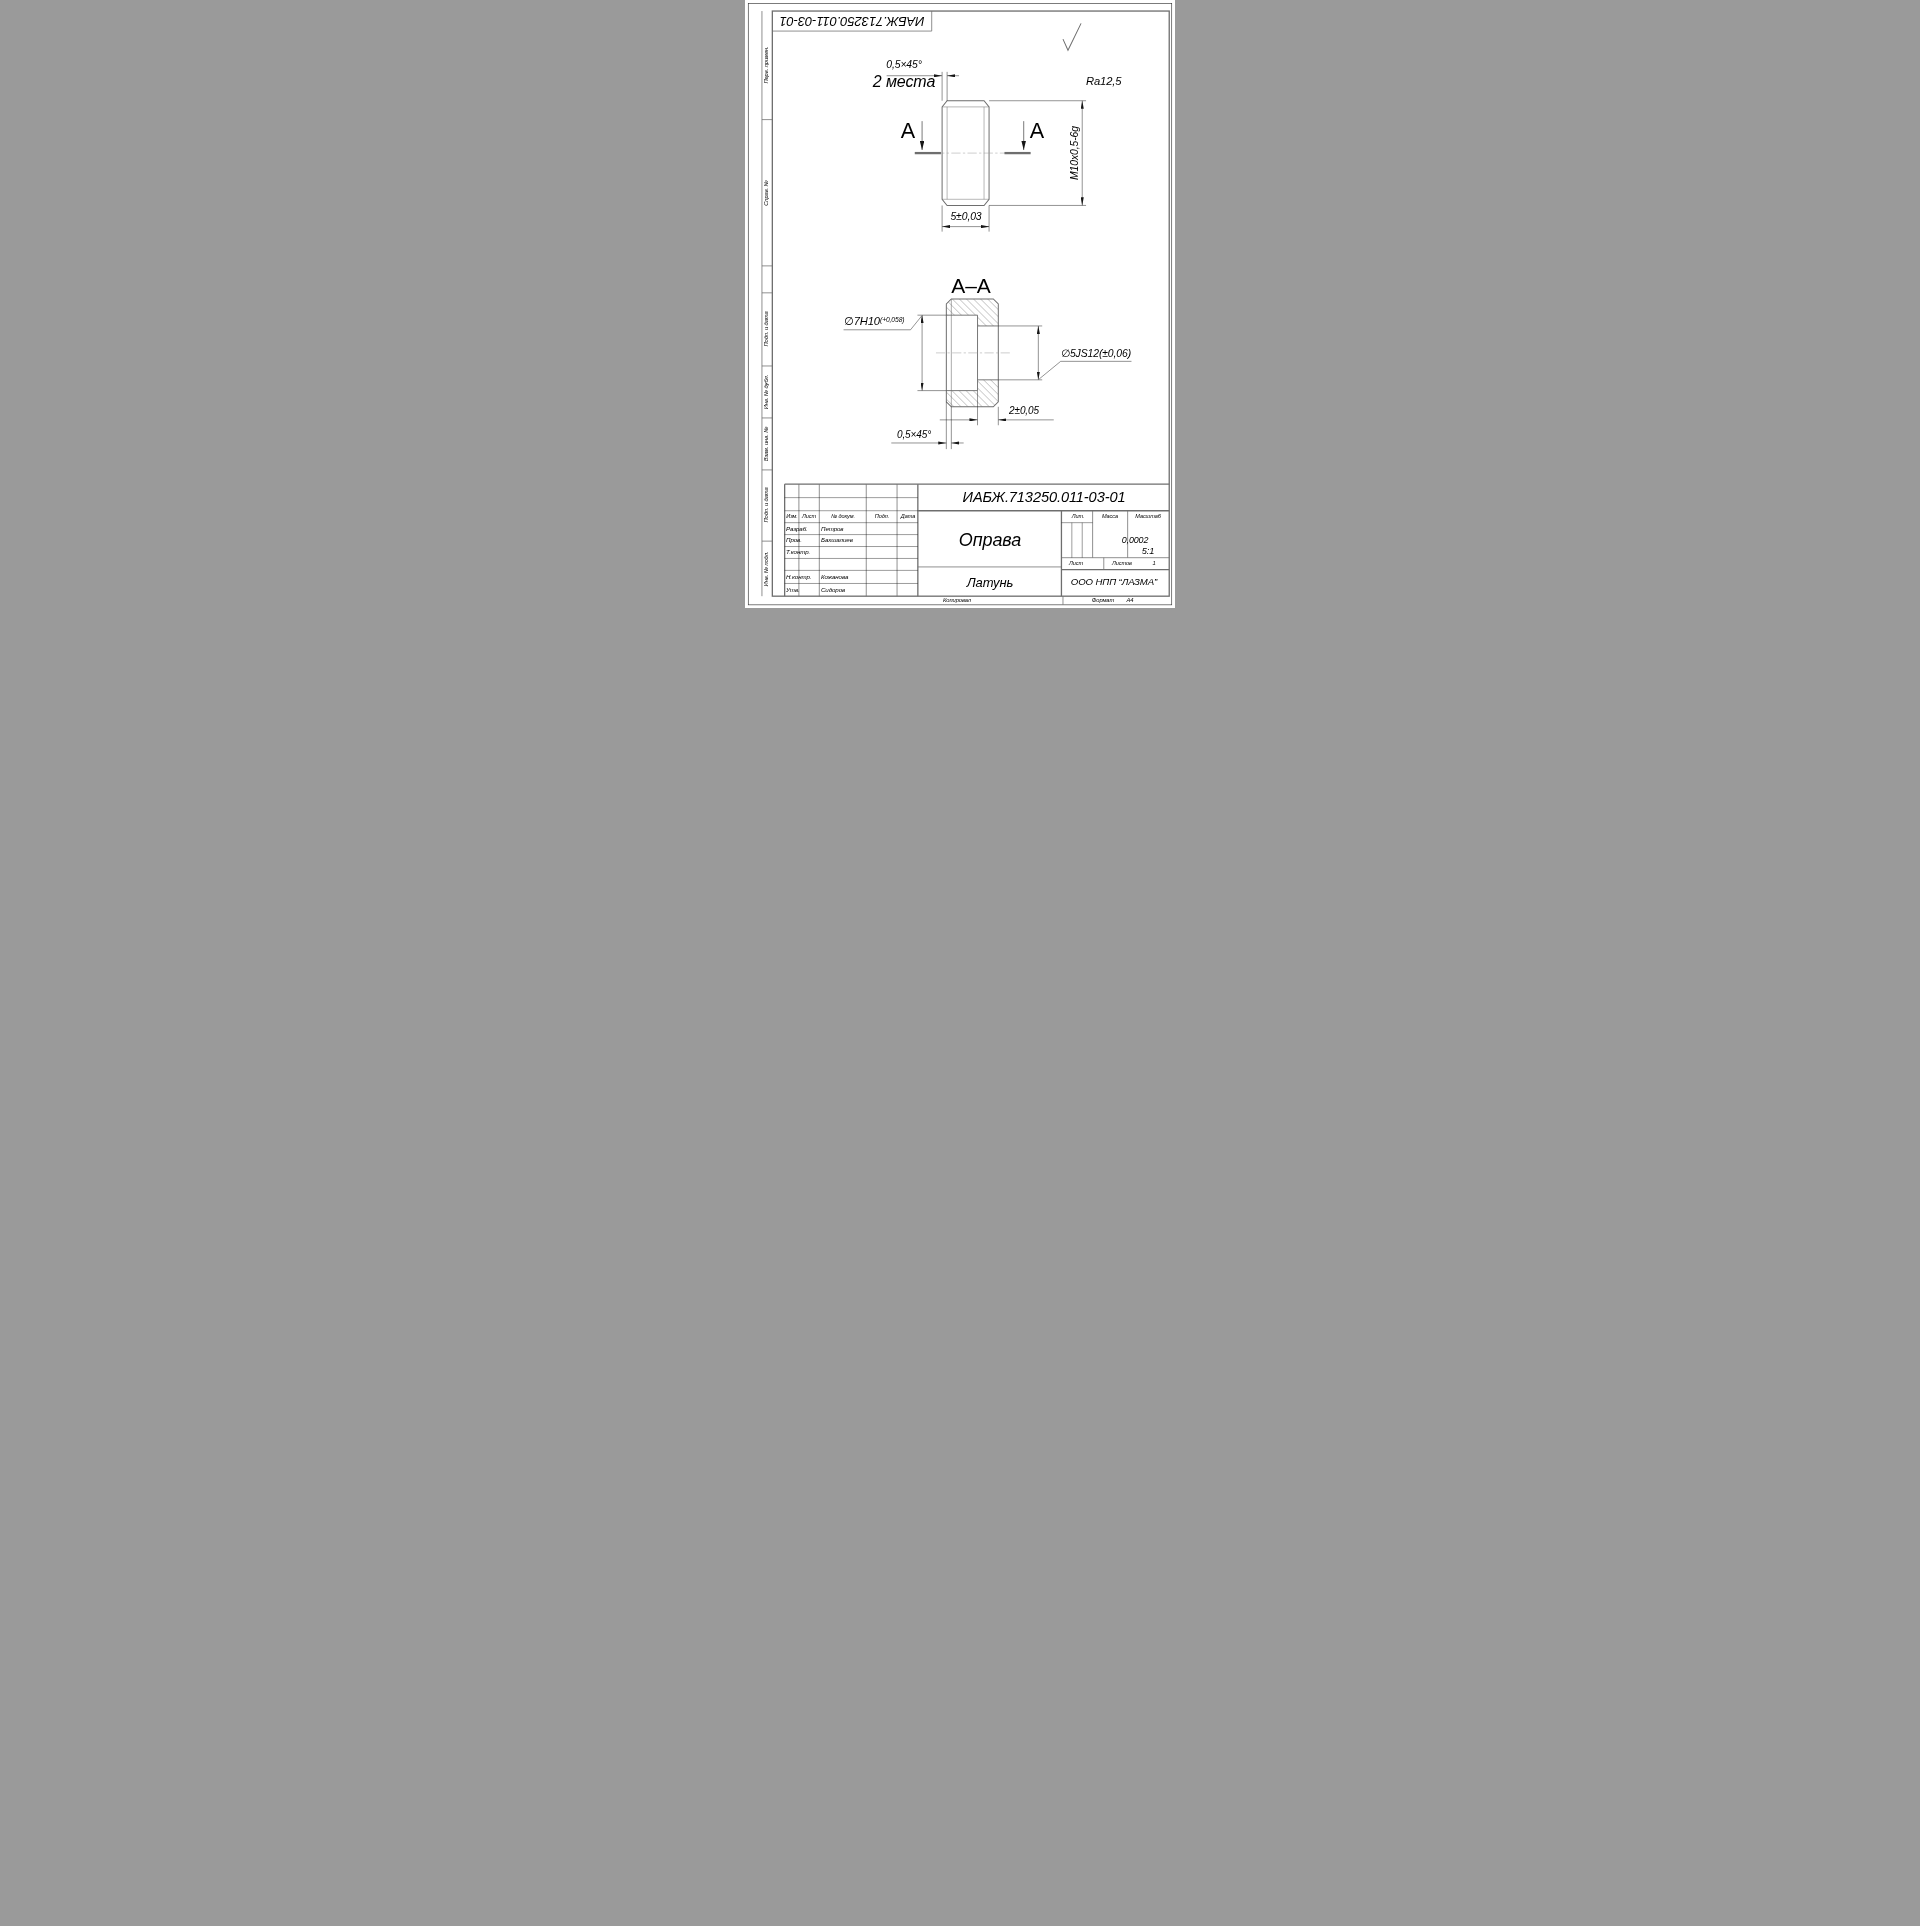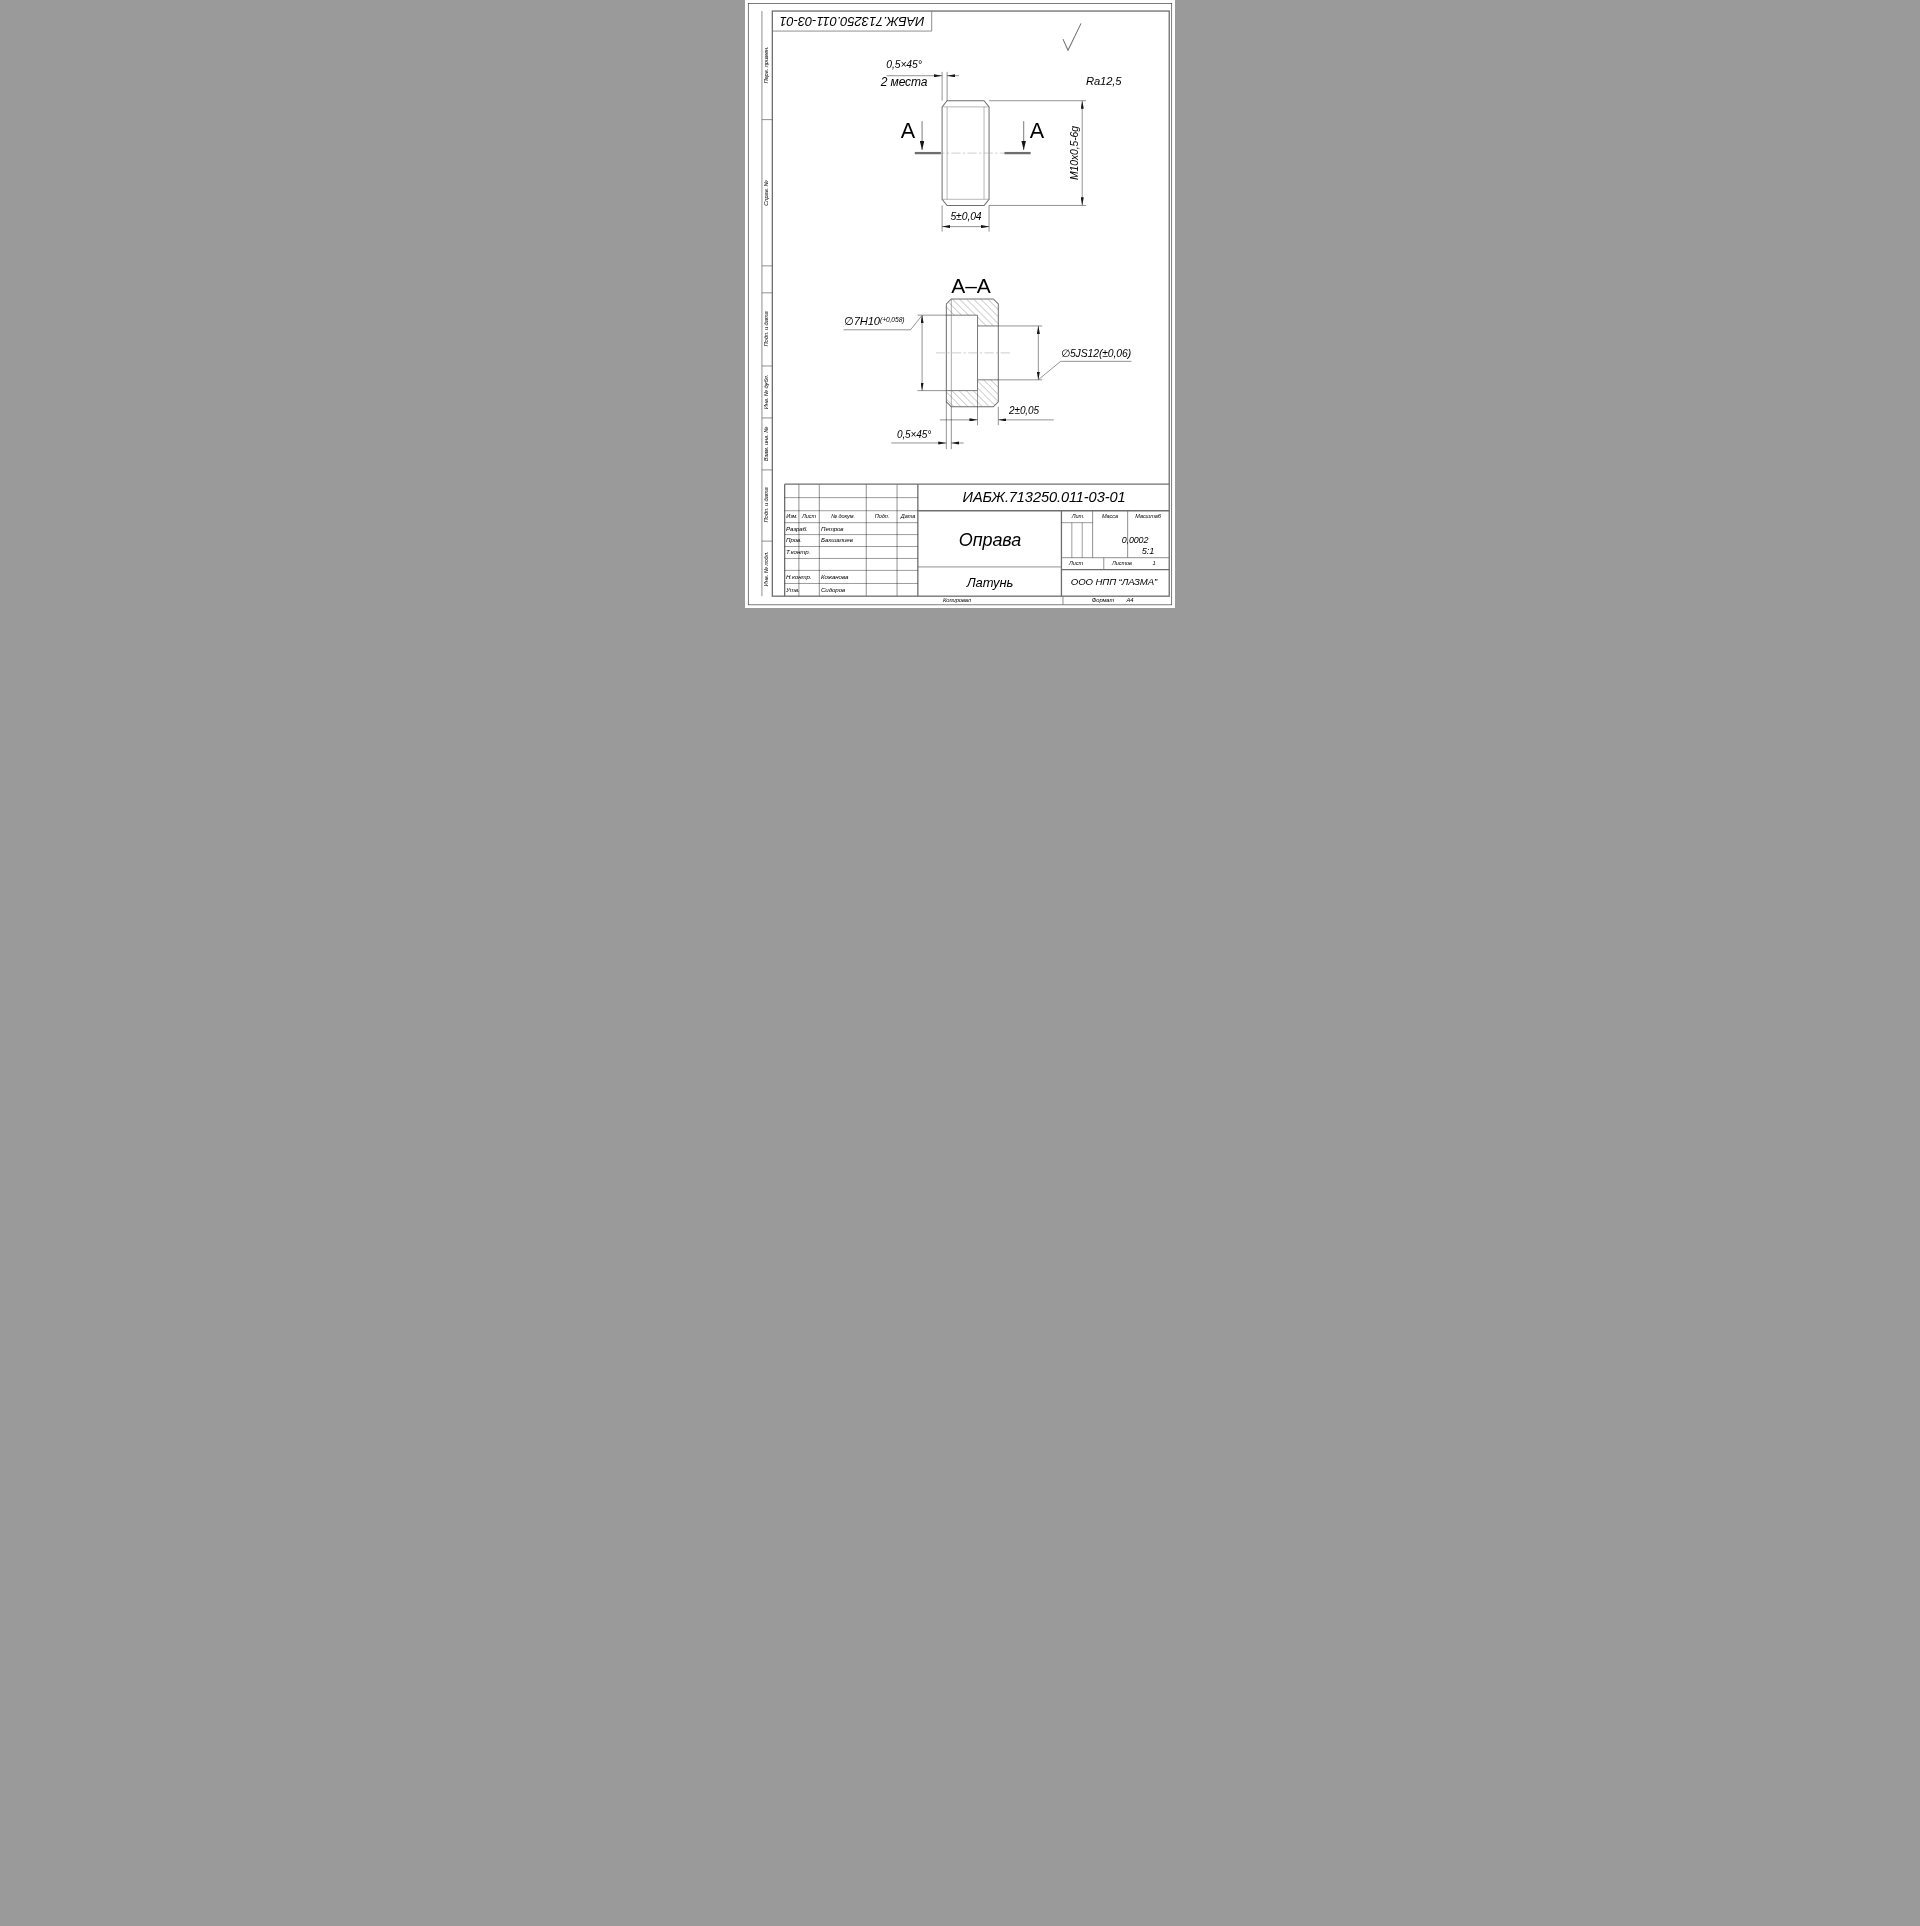--- a/index.html
+++ b/index.html
@@ -156,28 +156,28 @@
       <line x1="849" y1="1357" x2="849" y2="1448"></line>
       <line x1="876" y1="1357" x2="876" y2="1448"></line>
     </g>
   </svg>
 
   <div class="t c r180" style="left:107px;top:21px;font-size:13px;">ИАБЖ.713250.011-03-01</div>
 
   <div class="t lv" style="left:341px;top:38px;font-size:11.2px;margin-top:44px;">Ra12,5</div>
 
   <div class="t c" style="left:159px;top:65px;font-size:10.4px;">0,5×45°</div>
-  <div class="t c" style="left:159px;top:82px;font-size:12px;">2 места</div>
+  <div class="t c" style="left:159px;top:82px;font-size:16px;">2 места</div>
 
   <div class="t c up" style="left:163px;top:131px;font-size:21.6px;">A</div>
   <div class="t c up" style="left:292px;top:131px;font-size:21.6px;">A</div>
 
   <div class="t r90" style="left:330px;top:153px;font-size:10.4px;">M10x0,5-6g</div>
 
-  <div class="t c" style="left:221px;top:217px;font-size:10.4px;">5±0,04</div>
+  <div class="t c" style="left:221px;top:217px;font-size:10.4px;">5±0,03</div>
 
   <div class="t c up" style="left:226px;top:285px;font-size:21px;">A–A</div>
 
   <div class="t lv" style="left:99px;top:322px;font-size:11.2px;">
     <span>∅7H10</span><span class="sup">(+0,058)</span>
   </div>
 
   <div class="t c" style="left:351px;top:354px;font-size:10.4px;">∅5JS12(±0,06)</div>
 
   <div class="t c" style="left:279px;top:411px;font-size:10px;">2±0,05</div>

